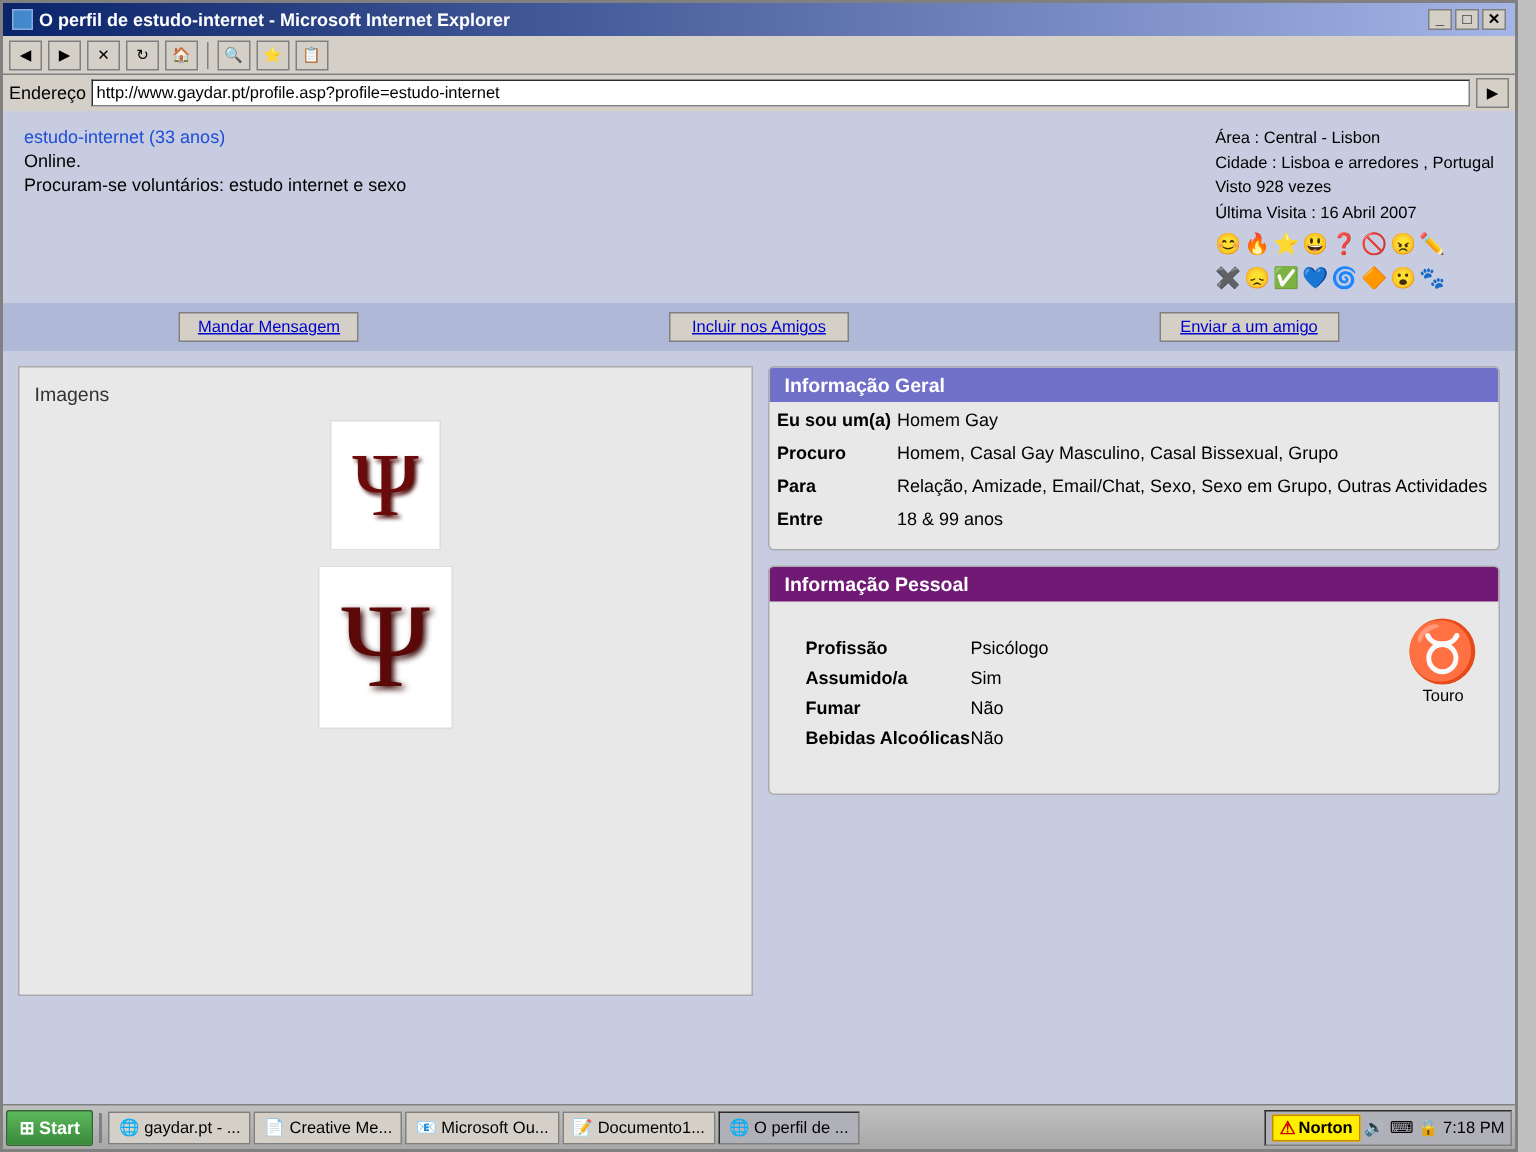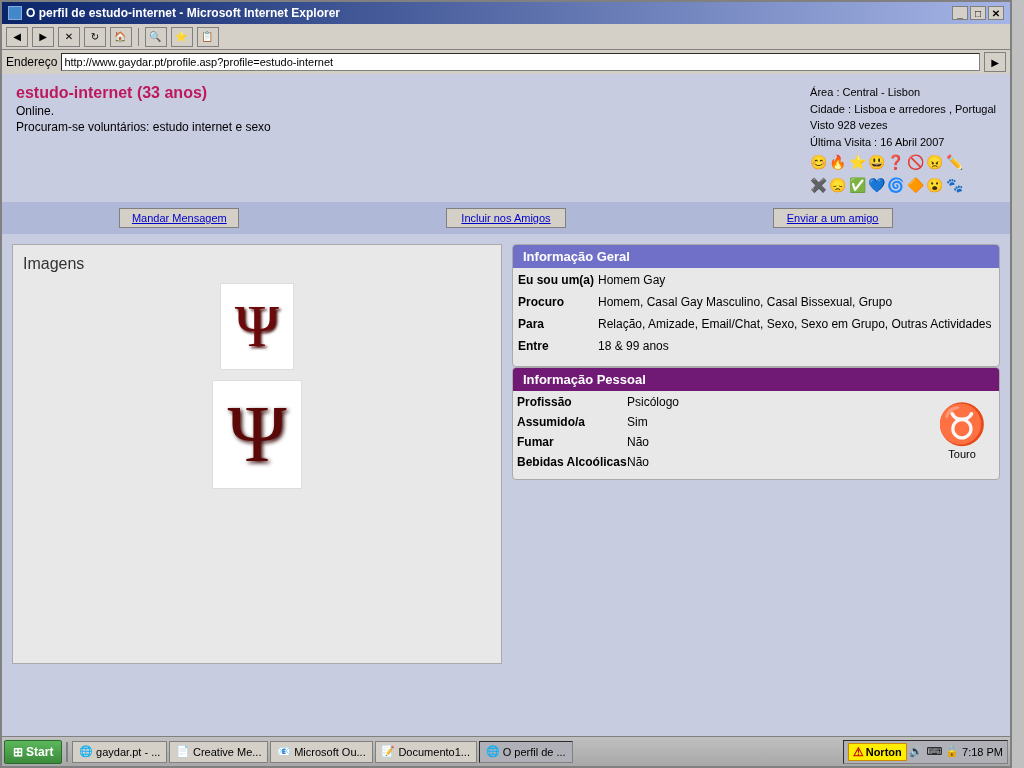--- a/index.html
+++ b/index.html
@@ -35,21 +35,21 @@
     .address-input { flex: 1; height: 18px; border: 1px inset #808080; font-size: 11px; padding: 0 2px; }
 
     
     .content-area { flex: 1; background: #c0c0c0; overflow: hidden; display: flex; flex-direction: column; }
 
     
     .page { background: #c8cce0; flex: 1; overflow-y: auto; padding: 0; }
 
     
     .header-section { background: #c8cce0; padding: 10px 14px 6px 14px; }
-    .user-name { font-size: 16px; font-weight: bold; color: #be185d; }
+    .user-name { font-size: 12px; font-weight: normal; color: #1d4ed8; }
     .user-status { font-size: 12px; color: #000; margin-top: 2px; }
     .user-seek { font-size: 12px; color: #000; margin-top: 2px; }
 
     
     .header-flex { display: flex; justify-content: space-between; }
     .header-right { text-align: left; font-size: 11px; line-height: 1.5; color: #000; }
 
     
     .emoji-row { display: flex; gap: 2px; margin-top: 2px; }
     .emoji { font-size: 14px; cursor: pointer; }
@@ -59,43 +59,43 @@
     .action-btn {
       background: #d4d0c8; border: 1px solid #808080; padding: 3px 10px;
       cursor: pointer; font-size: 11px; color: #0000cc; text-decoration: underline;
       min-width: 120px; text-align: center;
     }
     .actions-row2 { background: #b0b8d8; padding: 2px 14px 6px 14px; display: flex; justify-content: space-around; align-items: center; }
 
     
     .two-col { display: flex; gap: 10px; padding: 10px 10px; flex: 1; }
     .left-panel { flex: 0 0 490px; }
-    .right-panel { flex: 1; display: flex; flex-direction: column; }
+    .right-panel { flex: 1; display: flex; flex-direction: column; gap: 10px; }
 
     
     .imagens-box { background: #e8e8e8; border: 1px solid #aaa; padding: 10px; min-height: 420px; }
-    .imagens-title { font-size: 16px; color: #333; margin-bottom: 10px; }
+    .imagens-title { font-size: 13px; color: #333; margin-bottom: 10px; }
     .psi-img { display: flex; justify-content: center; margin-bottom: 10px; }
     .psi-symbol { font-size: 60px; color: #6b0a0a; font-family: serif; text-shadow: 2px 2px 3px #400; }
     .psi-symbol-lg { font-size: 80px; color: #5a0808; font-family: serif; text-shadow: 2px 2px 4px #300; }
     .psi-box { background: white; border: 1px solid #ddd; padding: 8px 14px; display: inline-block; }
     .psi-box-lg { background: white; border: 1px solid #ddd; padding: 8px 14px; display: inline-block; }
 
     
     .info-box { background: #e8e8e8; border: 1px solid #aaa; border-radius: 4px; overflow: hidden; }
     .info-box-header { background: #7070c8; color: white; padding: 4px 10px; font-size: 13px; font-weight: bold; }
     .info-box-body { padding: 5px; }
     .info-row { display: flex; margin-bottom: 8px; font-size: 12px; }
     .info-label { font-weight: bold; min-width: 80px; color: #000; }
     .info-value { color: #000; }
 
     
     .personal-box { background: #e8e8e8; border: 1px solid #aaa; border-radius: 4px; overflow: hidden; }
     .personal-box-header { background: #701a75; color: white; padding: 4px 10px; font-size: 13px; font-weight: bold; }
-    .personal-box-body { padding: 4px; position: relative; }
+    .personal-box-body { padding: 24px; position: relative; }
     .personal-row { display: flex; margin-bottom: 6px; font-size: 12px; }
     .personal-label { font-weight: bold; min-width: 110px; color: #000; }
     .personal-value { color: #000; }
     .zodiac-sign { position: absolute; right: 12px; top: 10px; text-align: center; }
     .zodiac-icon { font-size: 40px; color: #7030a0; }
     .zodiac-label { font-size: 11px; color: #000; text-align: center; }
 
     
     .taskbar {
       height: 30px; background: linear-gradient(to bottom, #c0c0c0, #a8a8a8);

